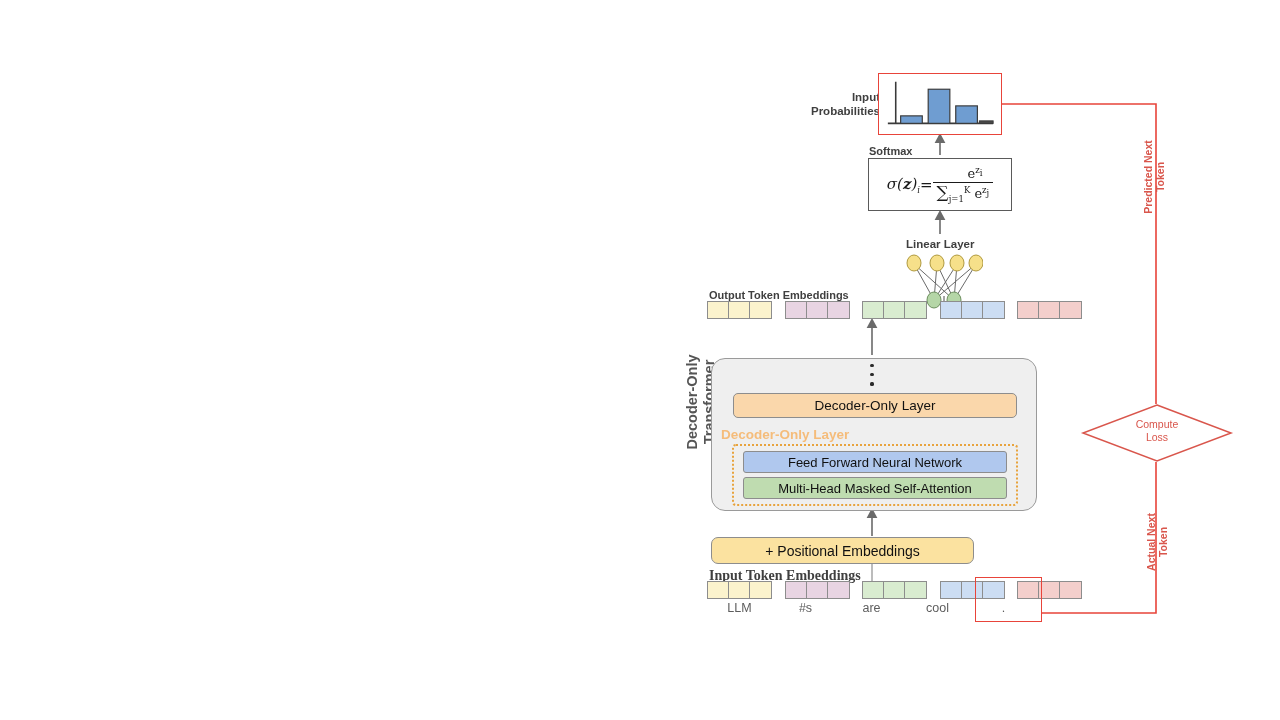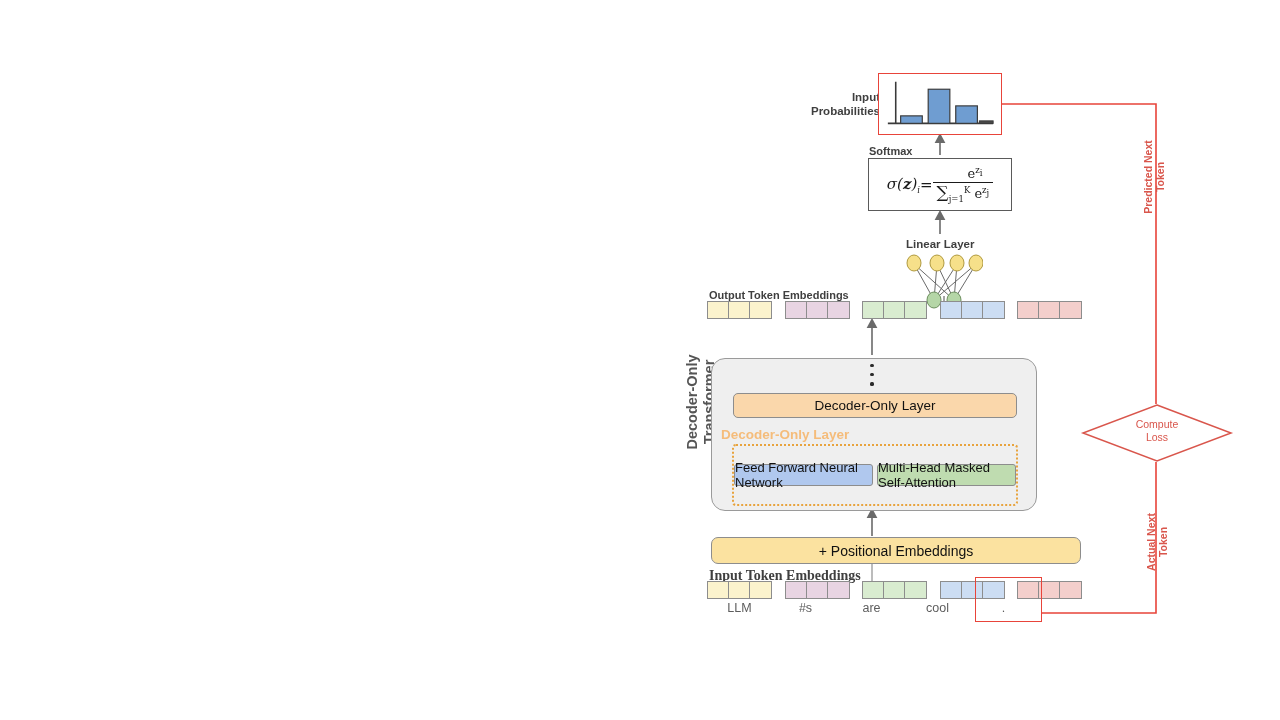--- a/index.html
+++ b/index.html
@@ -92,33 +92,33 @@
     box-sizing:border-box;display:flex;align-items:center;justify-content:center;
     font-size:13.5px;color:#111;
   }
   #decoder-layer-caption{
     left:721px;top:427px;
     font-size:13.5px;font-weight:bold;color:#f5bc7a;
   }
   #decoder-inner{
     left:732px;top:444px;width:286px;height:62px;
     border:2px dotted #e8a33d;border-radius:4px;box-sizing:border-box;
-    display:flex;flex-direction:row;align-items:center;justify-content:center;gap:4px;
+    display:flex;flex-direction:column;align-items:center;justify-content:center;gap:4px;
   }
   .inner-box{
     width:264px;height:22px;border:1.1px solid #8d8d8d;border-radius:3px;
     box-sizing:border-box;display:flex;align-items:center;justify-content:center;
     font-size:13px;color:#111;
   }
   #ffnn-box{background:#b0c8ee;}
   #mhmsa-box{background:#bfdcb0;}
 
   
   #pos-emb-box{
-    left:711px;top:537px;width:370px;height:27px;
+    left:711px;top:537px;width:263px;height:27px;
     background:#fbe2a0;border:1.2px solid #8d8d8d;border-radius:7px;
     box-sizing:border-box;display:flex;align-items:center;justify-content:center;
     font-size:14px;color:#111;
   }
 
   
   #in-emb-label{
     left:709px;top:568px;
     font-size:14px;font-weight:bold;color:#3f3f3f;font-family:Liberation Serif, serif;
   }

